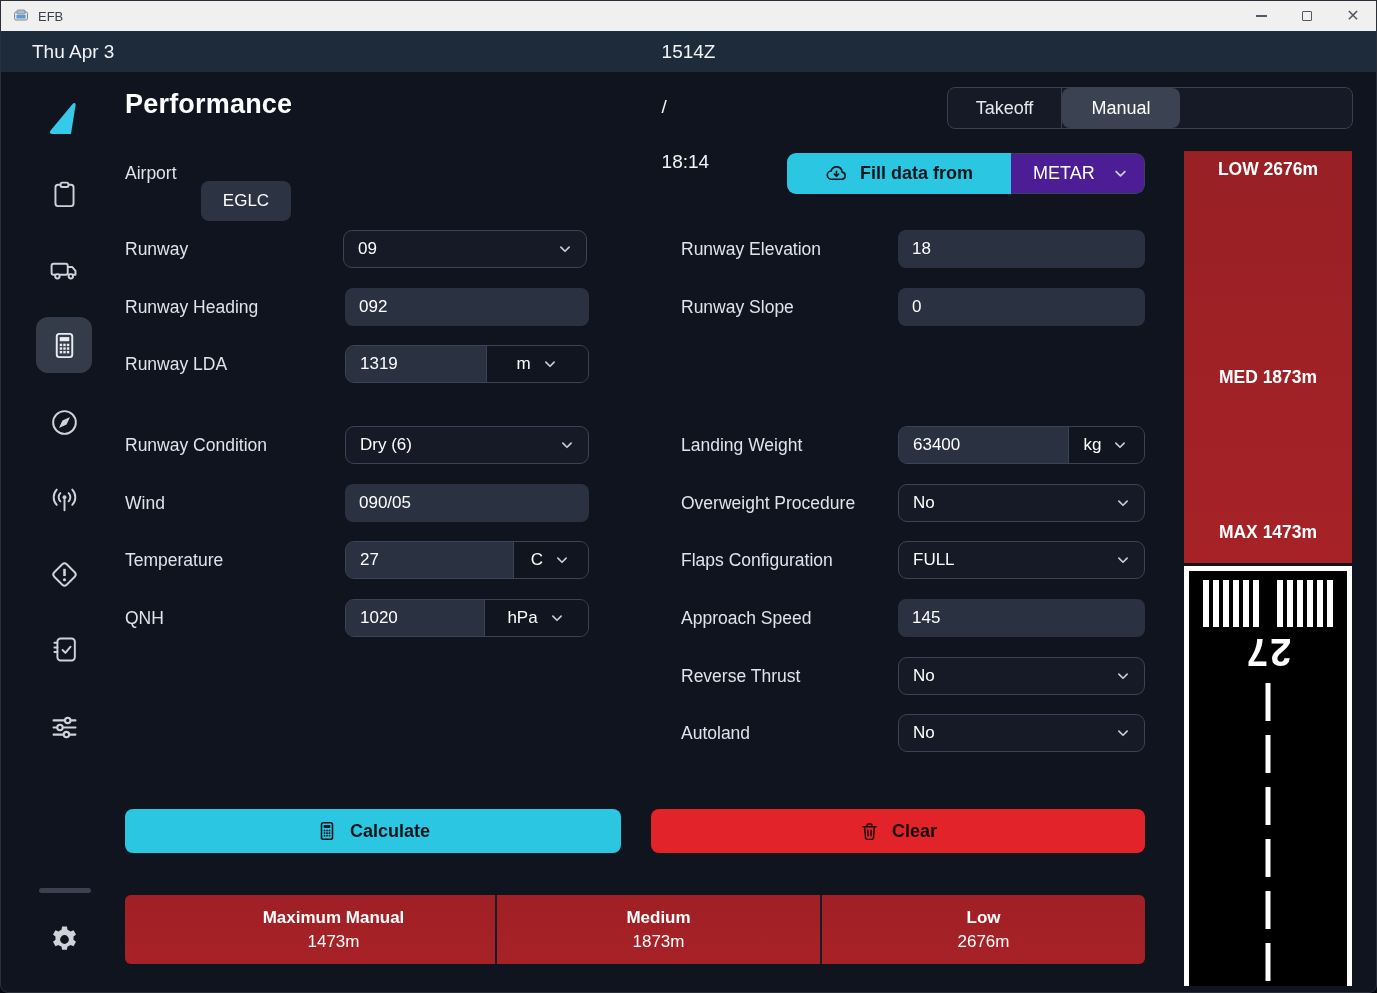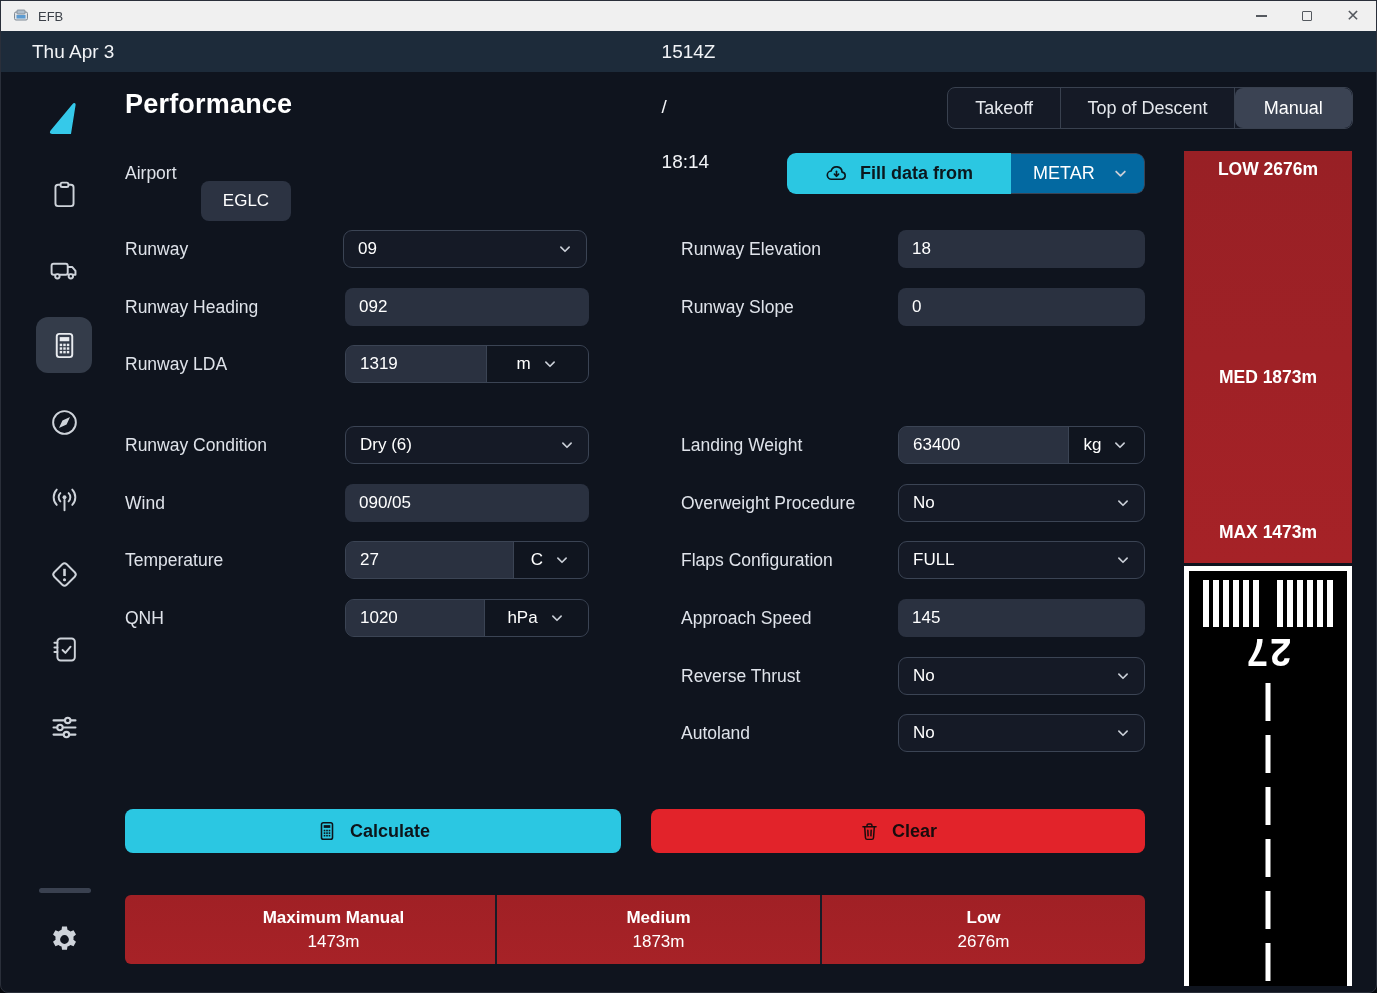--- a/index.html
+++ b/index.html
@@ -43,21 +43,21 @@
   .tab:last-child{border-right:none;}
   .tab.active{background:#3b4353;color:#fff;border-radius:8px;}
   
   .flabel{position:absolute;height:38px;line-height:38px;font-size:17.5px;color:#dfe3ea;}
   .chip{position:absolute;height:40px;border-radius:8px;background:#2c3342;color:#fff;
     display:flex;align-items:center;justify-content:center;font-size:17px;margin-top:28px;}
   .fill-group{position:absolute;left:786px;top:152px;width:358px;height:41px;display:flex;
     border-radius:9px;overflow:hidden;}
   .fill-btn{width:224px;background:var(--cyan);display:flex;align-items:center;justify-content:center;
     gap:12px;color:#0b171d;font-size:18px;font-weight:700;}
-  .fill-src{flex:1;background:#0369a1;border:1px solid var(--panel-line);border-left:none;
+  .fill-src{flex:1;background:#4c1d95;border:1px solid var(--panel-line);border-left:none;
     border-radius:0 9px 9px 0;display:flex;align-items:center;padding:0 14px 0 22px;color:#fff;font-size:18px;}
   .fill-src .chev{margin-left:auto;color:#c9ced6;}
   
   .tinput{position:absolute;height:38px;background:var(--input);border:none;outline:none;
     border-radius:8px;color:#fff;font-size:17px;padding:0 14px;font-family:inherit;}
   .select{position:absolute;height:38px;background:var(--drop);border:1px solid var(--panel-line);
     border-radius:9px;display:flex;align-items:center;padding:0 12px 0 14px;color:#fff;font-size:17px;}
   .select .chev{margin-left:auto;color:#c9ced6;}
   .combo{position:absolute;height:38px;display:flex;border:1px solid var(--panel-line);
     border-radius:9px;overflow:hidden;background:var(--input);}
@@ -233,21 +233,20 @@
         <svg width="31" height="31" viewBox="0 0 24 24">
             <path fill="currentColor" fill-rule="evenodd" d="M13.9 2l.4 2.5c.8.3 1.6.7 2.3 1.3l2.4-1 1.9 3.4-2 1.6c.1.4.1.8.1 1.2s0 .8-.1 1.2l2 1.6-1.9 3.4-2.4-1c-.7.6-1.5 1-2.3 1.3l-.4 2.5h-3.8l-.4-2.5c-.8-.3-1.6-.7-2.3-1.3l-2.4 1-1.9-3.4 2-1.6c-.1-.4-.1-.8-.1-1.2s0-.8.1-1.2l-2-1.6 1.9-3.4 2.4 1c.7-.6 1.5-1 2.3-1.3L10.1 2h3.8zM12 8.6a3.4 3.4 0 1 0 0 6.8 3.4 3.4 0 0 0 0-6.8z"></path>
           </svg>
       </span>
     </div>
   </nav>
 
   <h1 class="page-title">Performance</h1>
   <div class="tabs">
     <div class="tab" style="width:114px">Takeoff</div>
-    <div class="tab" style="width:174px">Top of Descent</div>
     <div class="tab active" style="width:118px">Manual</div>
   </div>
 
   <span class="flabel" style="left:124px;top:152px;line-height:40px">Airport</span>
   <div class="chip" style="left:200px;top:152px;width:90px">EGLC</div>
 
   <div class="fill-group">
     <div class="fill-btn">
       <span>
         <svg width="23" height="23" viewBox="0 0 24 24" fill="none" stroke="#0b171d" stroke-width="1.7" stroke-linecap="round" stroke-linejoin="round">

